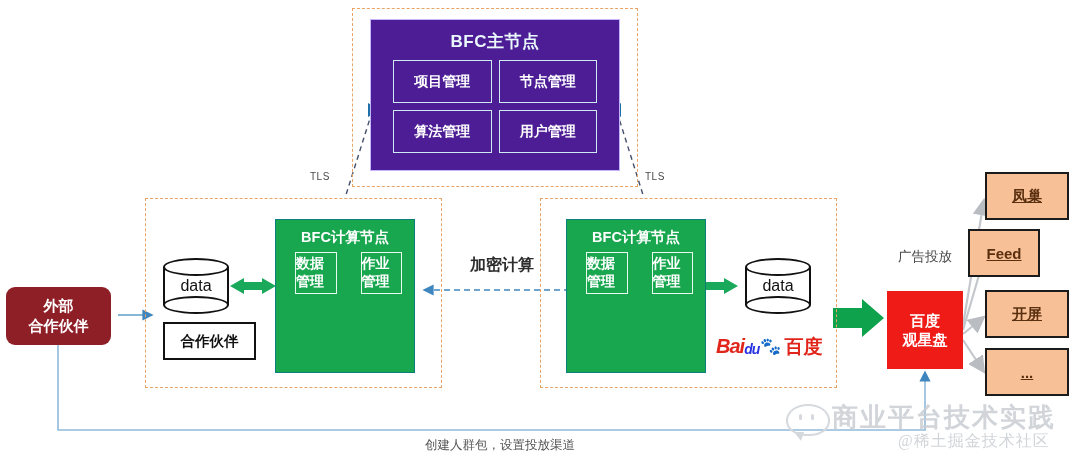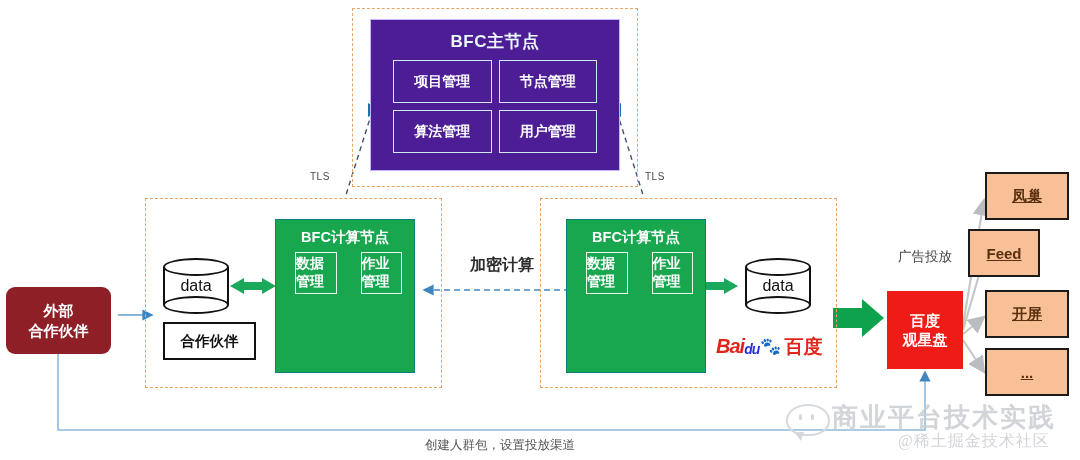--- a/index.html
+++ b/index.html
@@ -176,21 +176,21 @@
     <div class="lbl">data</div>
   </div>
 
   <div class="bd" style="left:716px;top:330px;">
     <span class="bai">Bai</span>
     <span class="du">du</span>
     <span class="paw">🐾</span>
     <span class="cn">百度</span>
   </div>
 
-  <div class="abs partner ctr" style="left:6px;top:287px;width:105px;height:67px;flex-direction:column;">
+  <div class="abs partner ctr" style="left:6px;top:287px;width:105px;height:58px;flex-direction:column;">
     <div>外部</div>
     <div>合作伙伴</div>
   </div>
 
   <div class="abs lab" style="left:898px;top:248px;">广告投放</div>
 
   <div class="abs redbox ctr" style="left:887px;top:291px;width:76px;height:78px;flex-direction:column;">
     <div>百度</div>
     <div>观星盘</div>
   </div>

